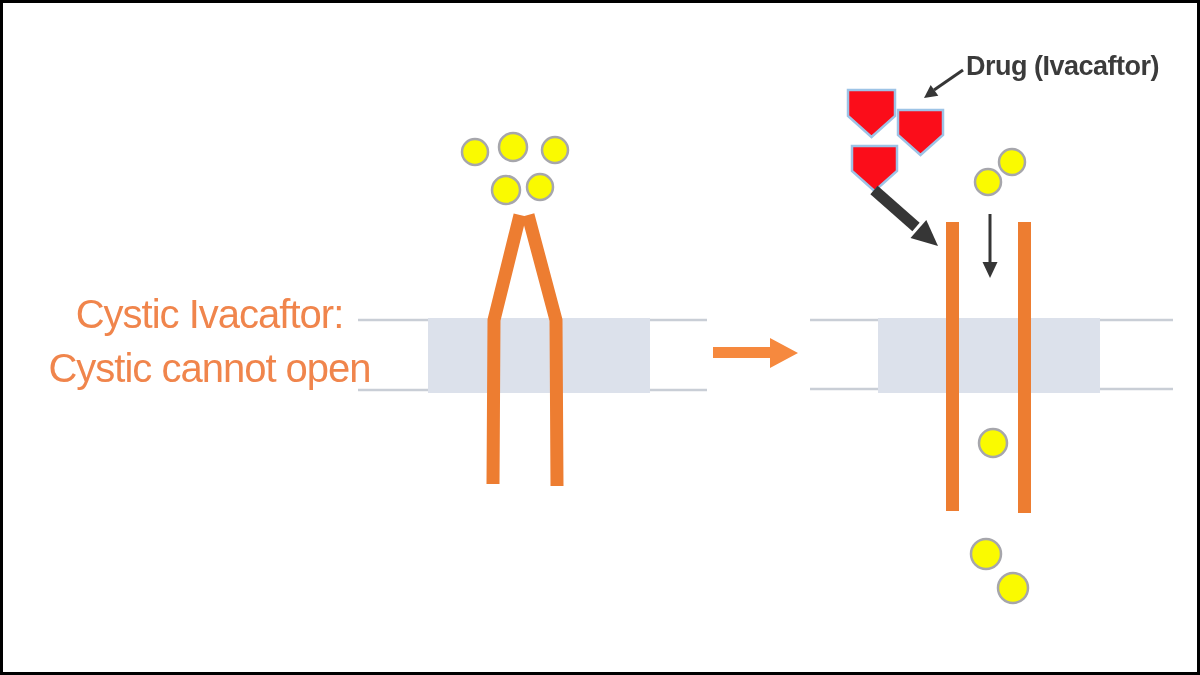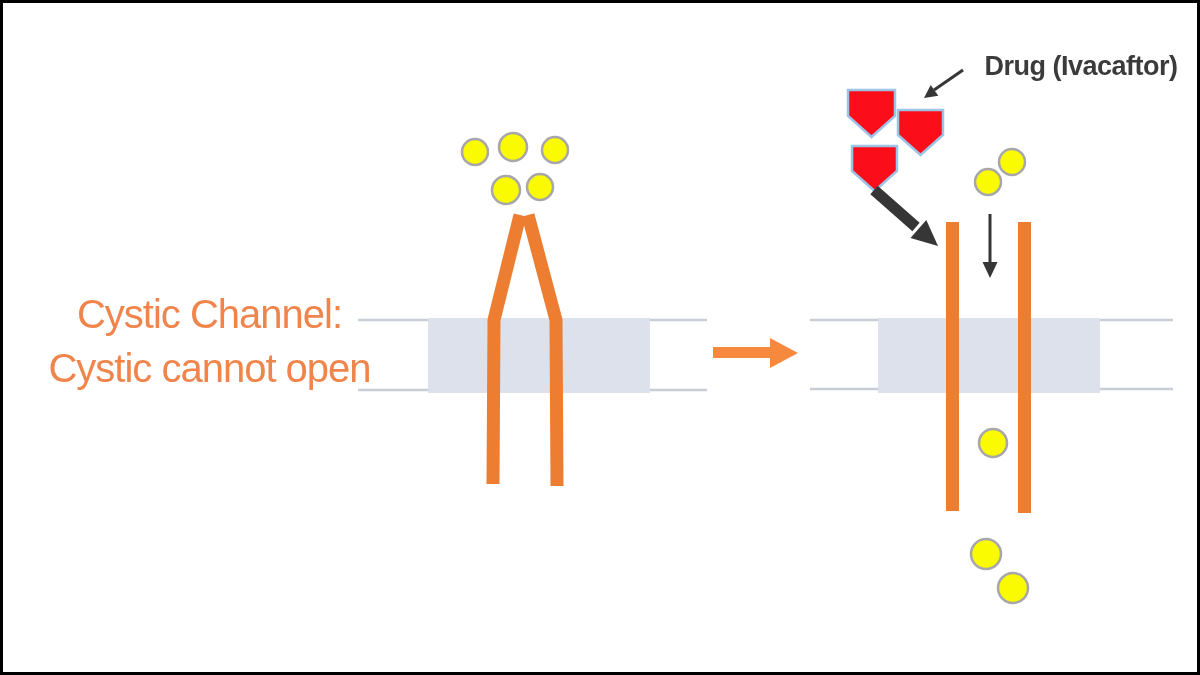--- a/index.html
+++ b/index.html
@@ -23,21 +23,20 @@
     position:absolute;left:14px;top:284px;width:385px;
     text-align:center;color:var(--caption-orange,#F0854C);
     font-size:40px;line-height:54px;font-weight:400;
     letter-spacing:-1px;
   }
   .drug-label{
     position:absolute;left:963px;top:48px;width:230px;
     color:var(--label-dark,#3B3B3B);
     font-size:27px;font-weight:700;white-space:nowrap;
     letter-spacing:-0.5px;
-    text-align:center;
   }
   
   .membrane-band{fill:var(--membrane-fill,#DCE1EB);}
   .membrane-line{stroke:var(--membrane-line,#C9CED6);stroke-width:2.5;fill:none;}
   .ion{fill:var(--ion-yellow,#FAFA00);stroke:var(--ion-border,#A6A6AC);stroke-width:2.5;}
   .channel{stroke:var(--channel-orange,#ED7D31);stroke-width:13;fill:none;stroke-linecap:butt;stroke-linejoin:miter;}
   .channel-bar{fill:var(--channel-orange,#ED7D31);}
   .orange-arrow{fill:var(--arrow-orange,#F6893E);}
   .drug-molecule{fill:var(--drug-red,#FB0D1A);stroke:var(--drug-border,#9DC3E6);stroke-width:2.5;}
   .black-line{stroke:var(--arrow-black,#363636);fill:none;}
@@ -113,19 +112,19 @@
     </g>
 
     <g>
       <circle class="ion" cx="990" cy="440" r="14"></circle>
       <circle class="ion" cx="983" cy="551" r="15"></circle>
       <circle class="ion" cx="1010" cy="585" r="15"></circle>
     </g>
   </svg>
 
   <div class="caption">
-    <div>Cystic Channel:</div>
+    <div>Cystic Ivacaftor:</div>
     <div>Cystic cannot open</div>
   </div>
 
   <div class="drug-label">Drug (Ivacaftor)</div>
 
 </div>
 
 </body></html>

